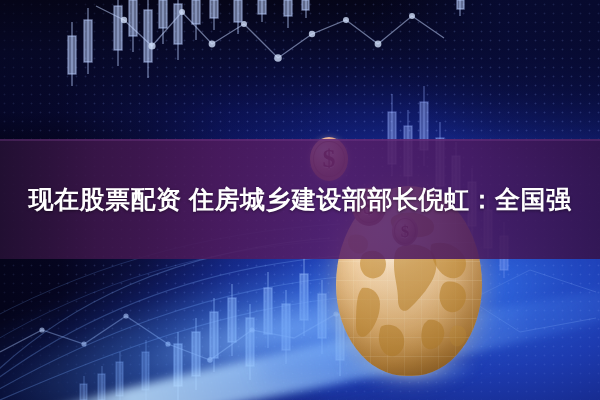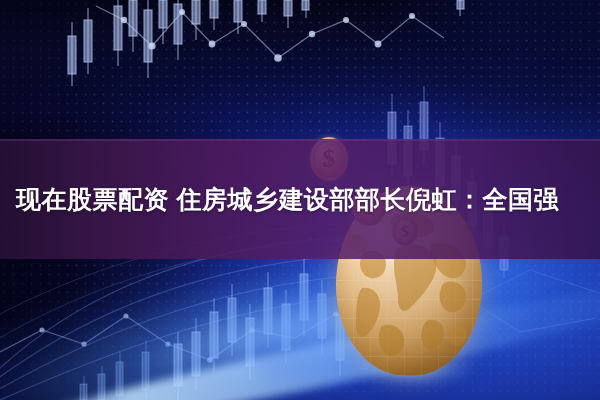--- a/index.html
+++ b/index.html
@@ -132,21 +132,21 @@
       rgba(74,26,96,.88) 78%,
       rgba(52,20,78,.92) 100%);
   }
   .band-top-edge{
     position:absolute;left:0;top:139px;width:600px;height:2px;
     background:rgba(120,60,140,.35);
   }
 
   .headline{
     position:absolute;left:0;top:139px;width:600px;height:120px;
-    display:flex;flex-direction:column;justify-content:center;
+    display:flex;flex-direction:row;justify-content:center;align-items:center;
     box-sizing:border-box;padding:0 16px;
   }
   .headline .ln{
     color:#ffffff;
     font-size:25px;
     font-weight:bold;
     letter-spacing:.5px;
     line-height:44px;
     white-space:nowrap;
     text-shadow:0 1px 3px rgba(0,0,0,.45);

